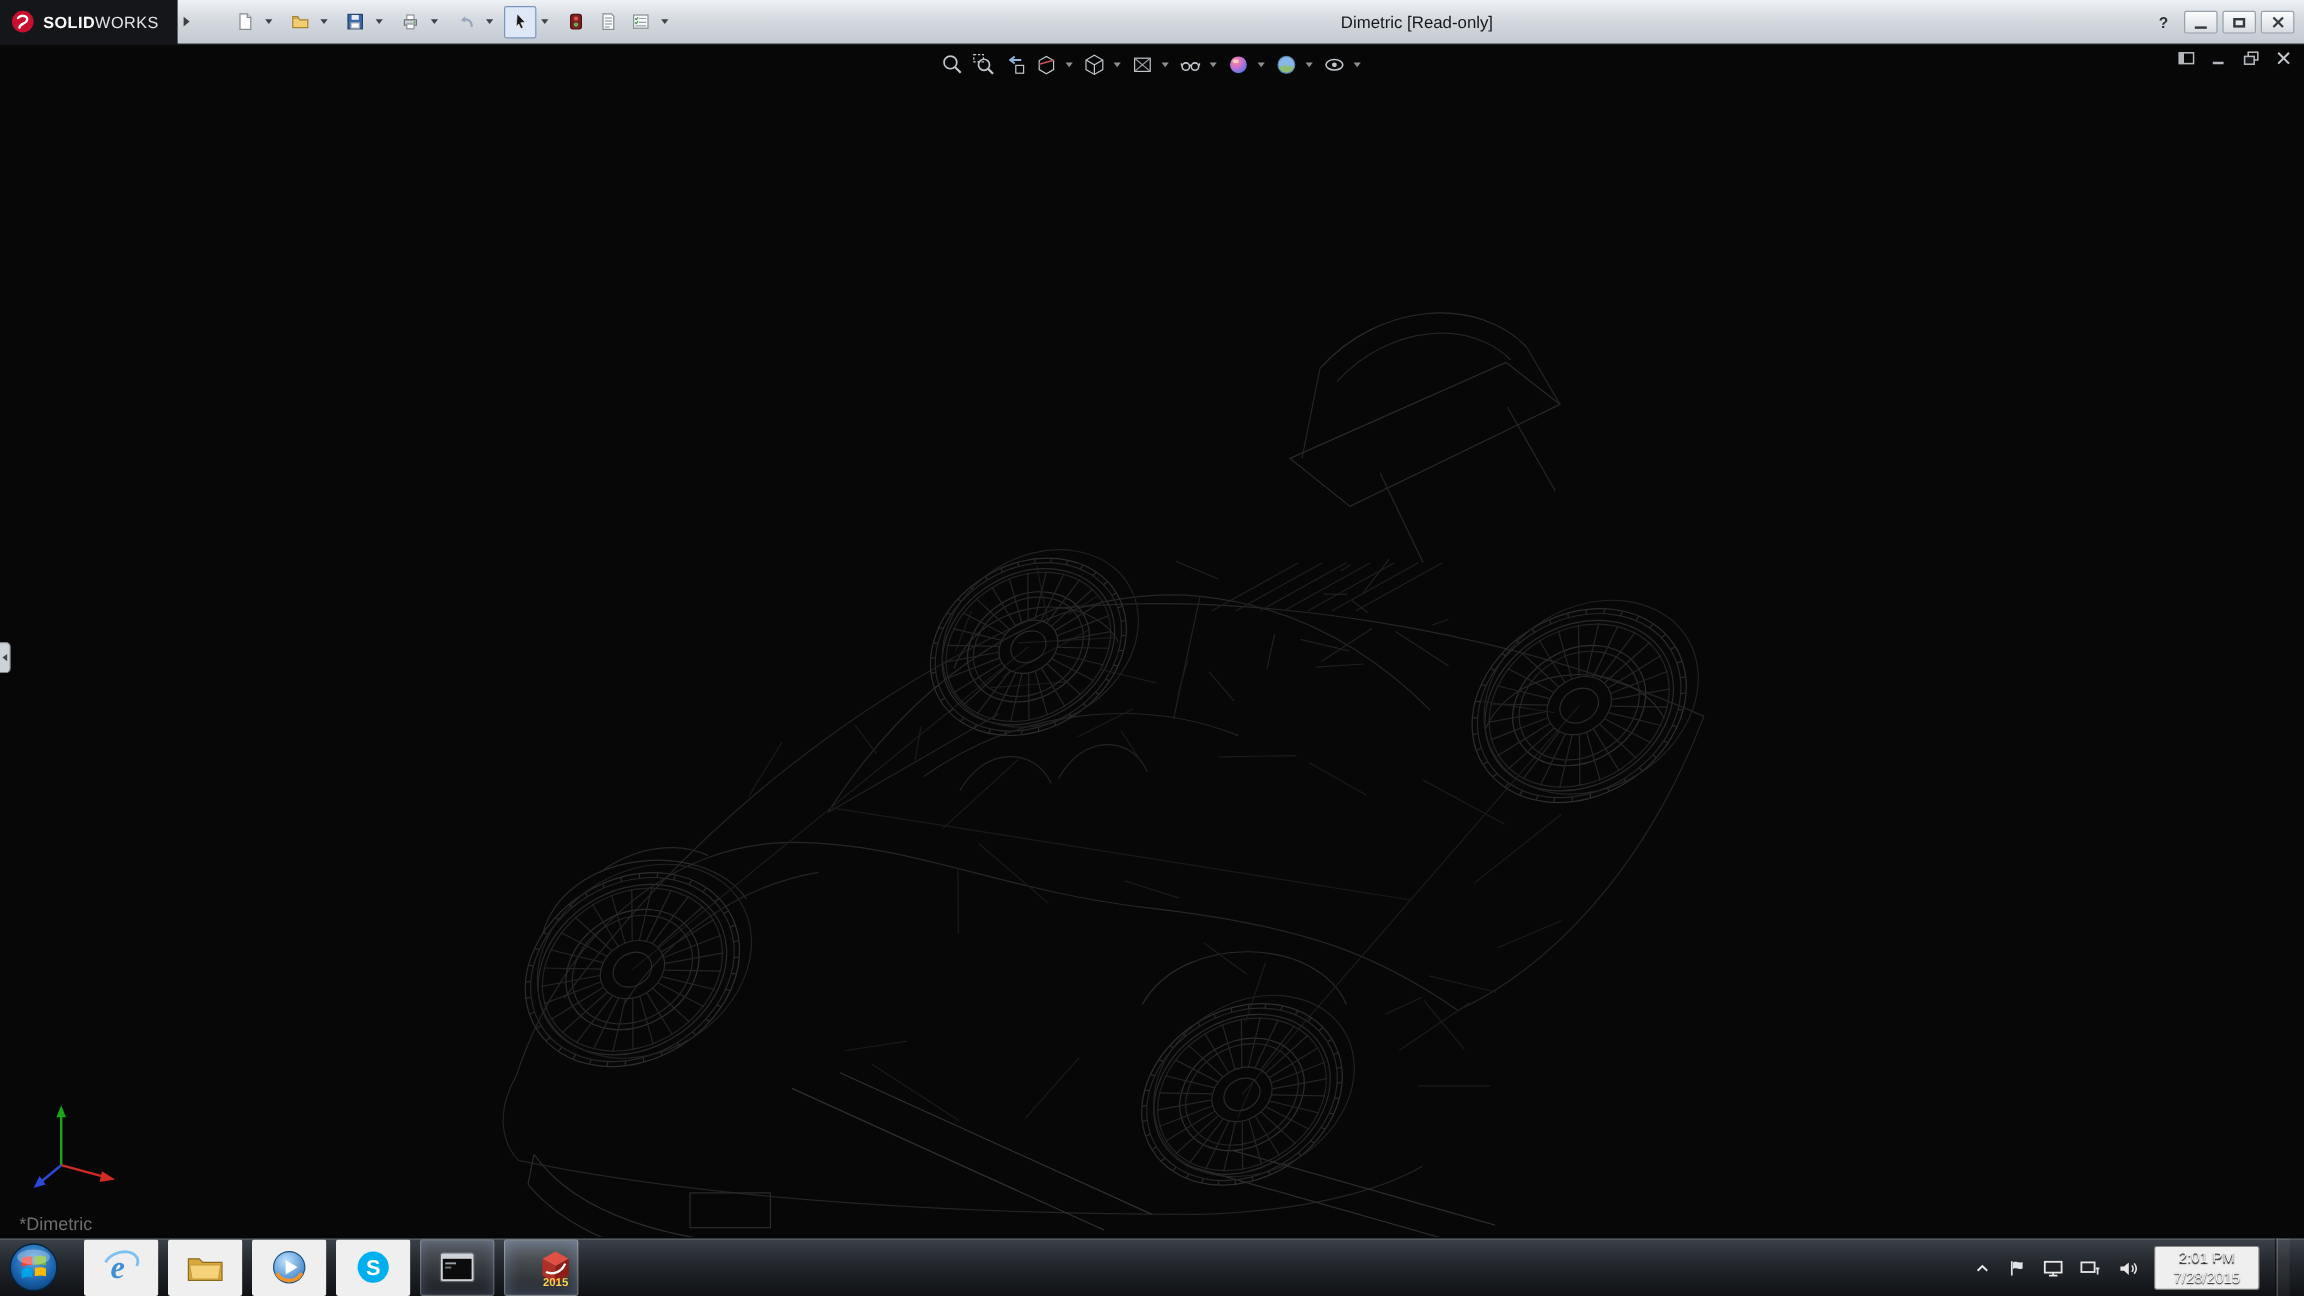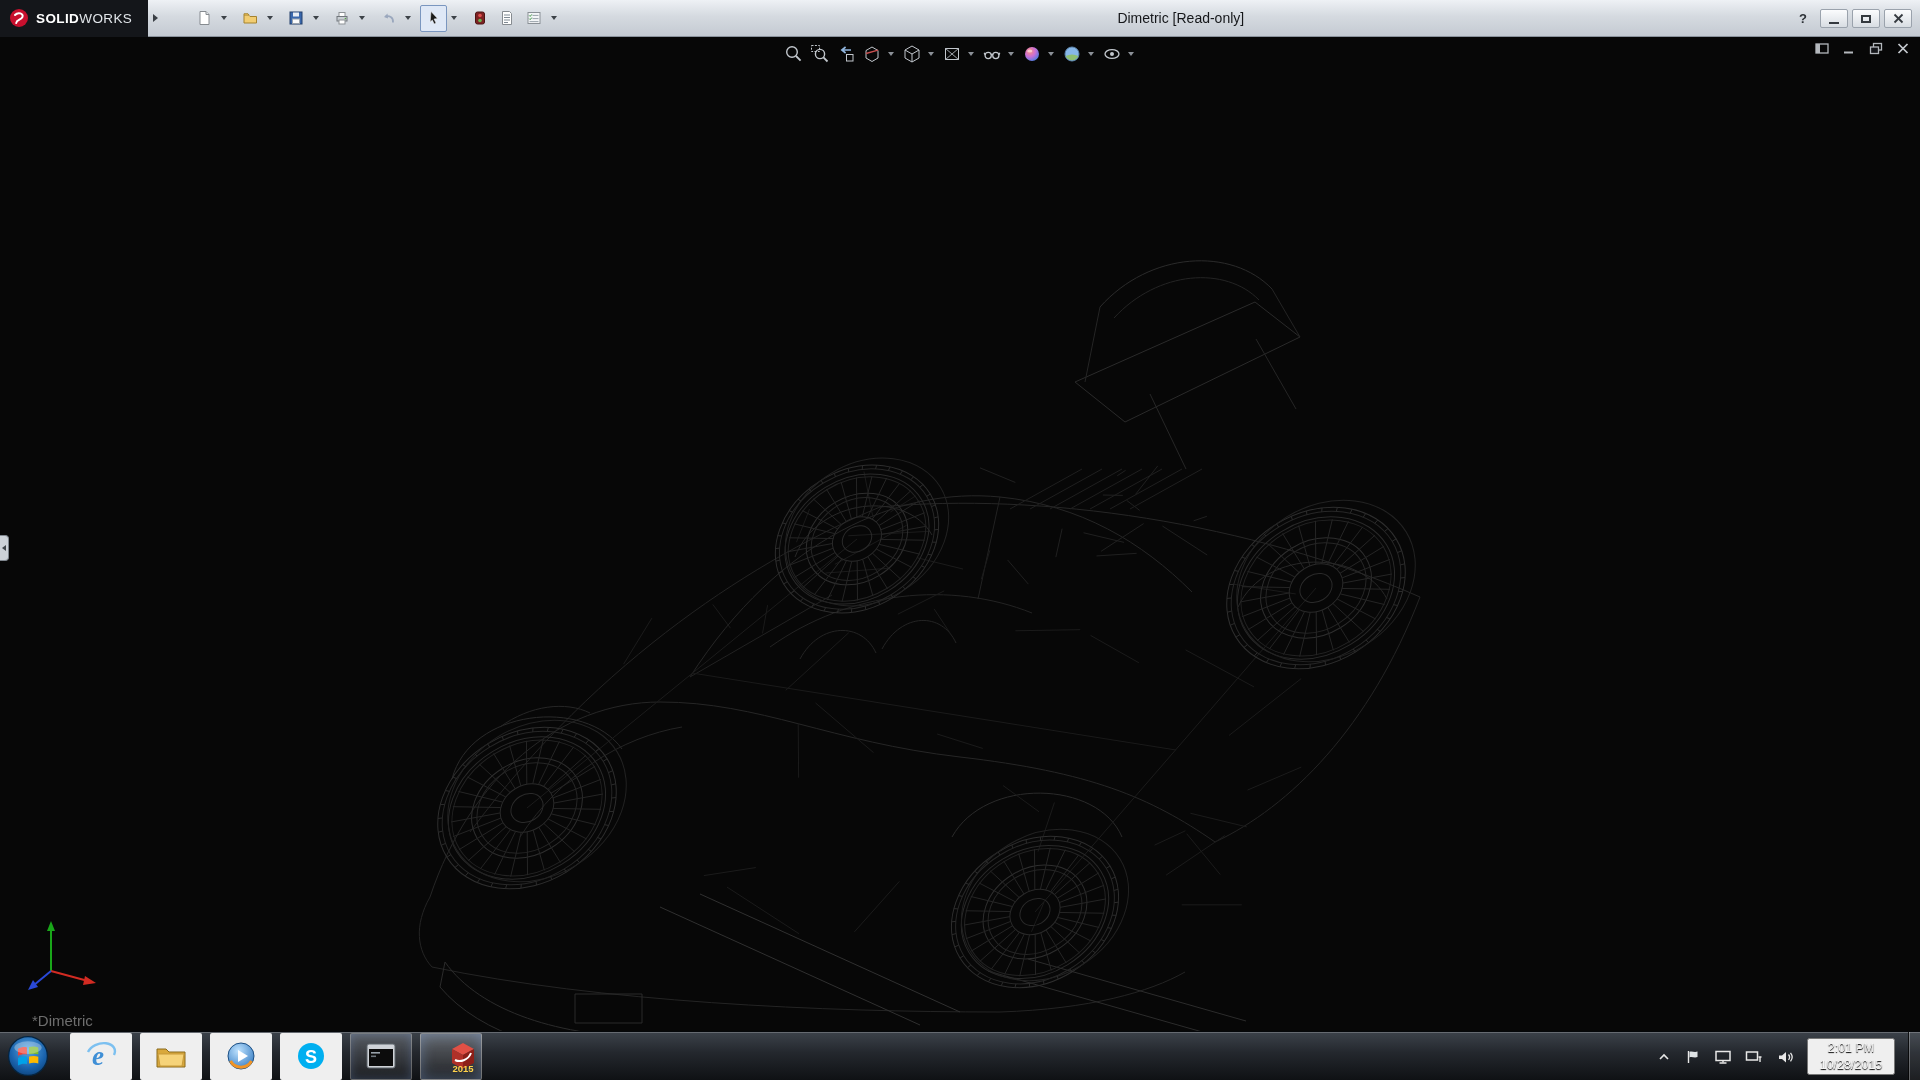--- a/index.html
+++ b/index.html
@@ -42,33 +42,33 @@
   .hu-caret { width:11px; height:27px; display:flex; align-items:center; justify-content:center; margin-right:3px; }
   .hu-caret .caret { border-top-color:#8b9097; }
 
   .doc-ctrls { position:absolute; top:5px; right:10px; display:flex; align-items:center; gap:13px; }
   .doc-ctrls > span { display:flex; }
 
   .edge-tab { position:absolute; left:0; top:498px; width:9px; height:26px; background:#cdd2d8; border:1px solid #7e858d; border-left:none; border-radius:0 4px 4px 0; display:flex; align-items:center; justify-content:center; }
   .tri-left-sm { width:0; height:0; border-top:3px solid transparent; border-bottom:3px solid transparent; border-right:4px solid #41464c; }
 
   .triad { position:absolute; left:8px; top:868px; }
-  .view-label { position:absolute; left:16px; bottom:2px; font-size:15px; color:#6e6e6e;margin-left:16px; }
+  .view-label { position:absolute; left:16px; bottom:2px; font-size:15px; color:#6e6e6e; }
 
   
   .taskbar { position:absolute; left:0; right:0; bottom:0; height:49px;
     background:linear-gradient(#3c424a,#24282e 42%,#0f1114);
     border-top:1px solid #05070a; display:flex; align-items:center; }
   .taskbar::before { content:""; position:absolute; top:0; left:0; right:0; height:1px; background:rgba(255,255,255,.22); }
   .orb { width:45px; height:45px; margin-left:5px; border-radius:50%; display:flex; align-items:center; justify-content:center; background:transparent; border:none; flex:0 0 auto; }
   .slots { display:flex; margin-left:20px; gap:8px; }
   .slot { width:62px; height:47px; display:flex; align-items:center; justify-content:center; border-radius:2px; border:1px solid transparent; }
   .slot.pressed { background:linear-gradient(rgba(255,255,255,.16),rgba(255,255,255,.05)); border:1px solid rgba(255,255,255,.28); box-shadow:inset 0 0 10px rgba(140,180,255,.25); }
   .slot.active  { background:linear-gradient(rgba(255,255,255,.22),rgba(255,255,255,.07)); border:1px solid rgba(255,255,255,.35); box-shadow:inset 0 0 14px rgba(150,190,255,.35);padding-left:23px; }
-  .tray { position:absolute; right:0; top:0; height:49px; display:flex; align-items:center; gap:13px; padding-right:0; }
+  .tray { position:absolute; right:0; top:0; height:49px; display:flex; align-items:center; gap:13px; padding-right:12px; }
   .tray-btn { display:flex; align-items:center; justify-content:center; background:transparent; border:none; }
   .clock { width:88px; text-align:center; color:#f4f4f4; font-size:12.5px; line-height:1.35; text-shadow:0 1px 1px #000; }
   .show-desktop { width:12px; height:49px; border-left:1px solid rgba(0,0,0,.8); box-shadow:inset 1px 0 0 rgba(255,255,255,.3); background:rgba(255,255,255,.06); }
 </style>
 </head>
 <body>
 
 <div class="screen">
 
   <header class="titlebar">
@@ -815,18 +815,18 @@
           </svg>
       </button>
       <button class="tray-btn">
         <svg width="18" height="16" viewBox="0 0 18 16">
             <path d="M3 6.5 v3.5 h3 l4 3.5 V3 L6 6.5 Z" fill="#e8e8e8"></path>
             <path d="M12.5 5.5 q2.2 2.7 0 5.4 M14.5 3.8 q3.4 4.3 0 8.6" stroke="#e8e8e8" stroke-width="1.3" fill="none"></path>
           </svg>
       </button>
       <button class="clock">
         <div>2:01 PM</div>
-        <div>10/28/2015</div>
+        <div>7/28/2015</div>
       </button>
       <div class="show-desktop"></div>
     </div>
   </footer>
 </div>
 
 </body></html>

